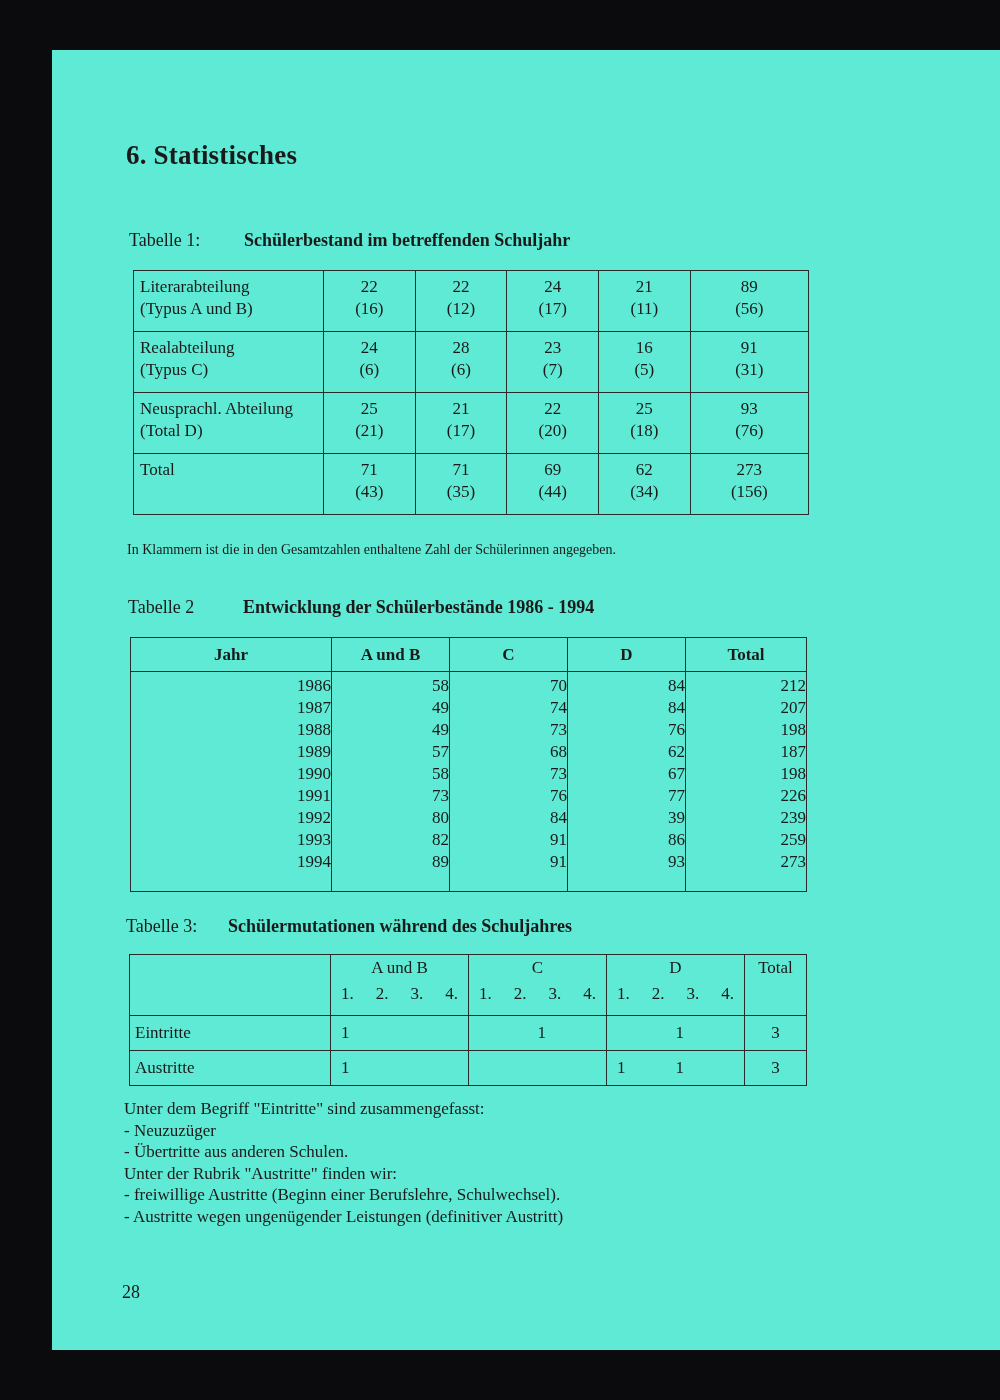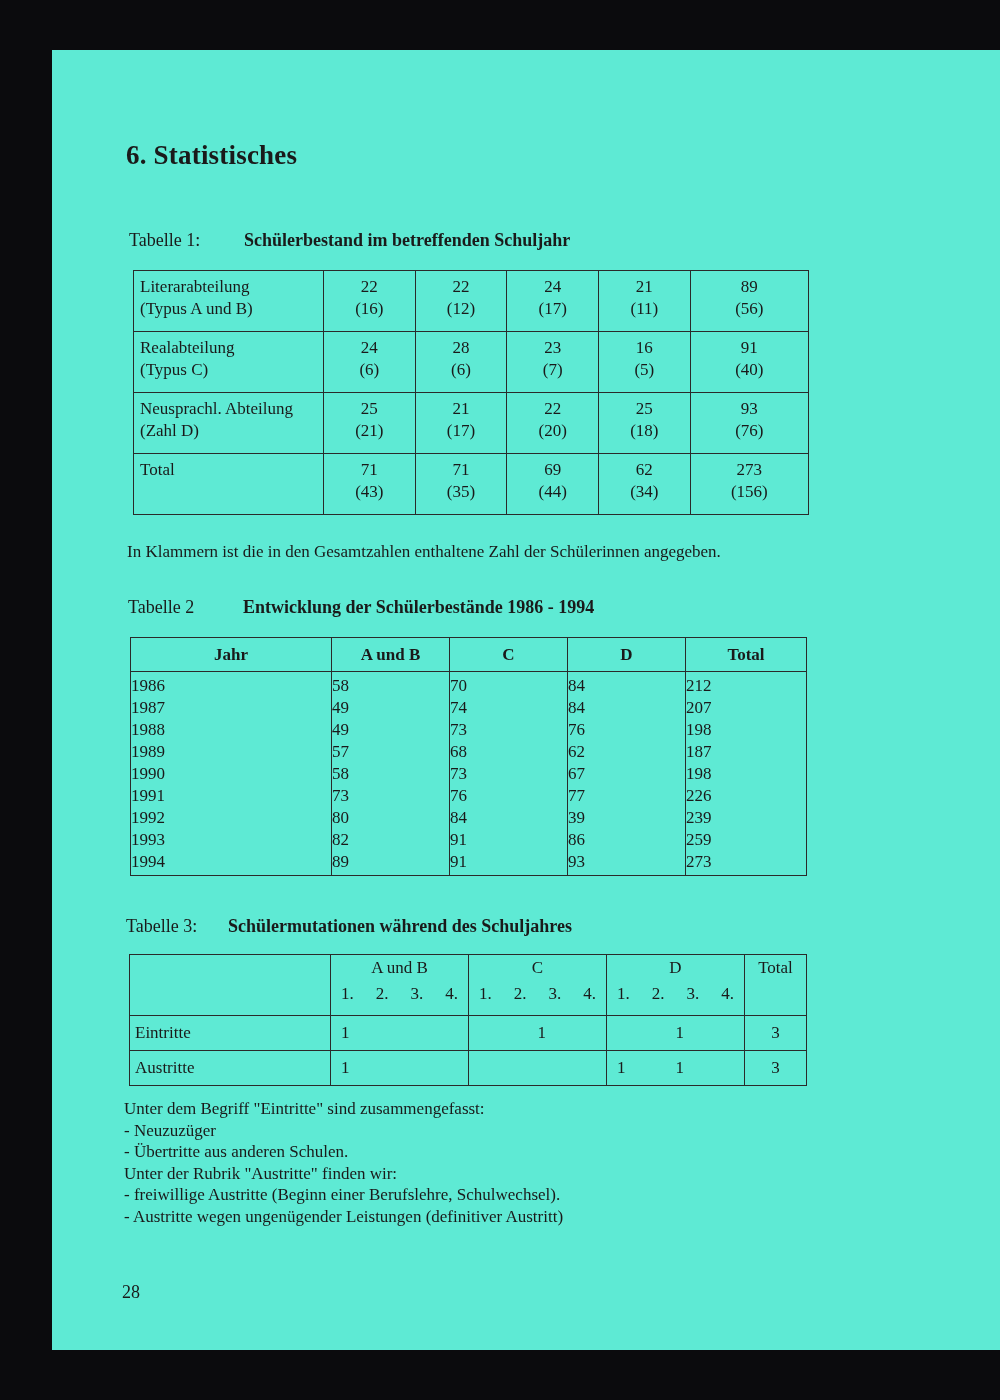--- a/index.html
+++ b/index.html
@@ -27,25 +27,25 @@
     .caption .lbl { display: inline-block; }
     .caption .ttl { font-weight: bold; position: absolute; top: 0; }
     table { border-collapse: collapse; font-size: 17px; }
     td, th { font-weight: normal; border: 1.5px solid #2a2a2a; padding: 0; }
     
     #t1 { left: 81px; top: 220px; width: 676px; }
     #t1 td { height: 55px; vertical-align: top; line-height: 22px; }
     #t1 tr.head td { height: 33px; vertical-align: middle; text-align: center; }
     #t1 td.rowlbl { text-align: left; padding-left: 6px; padding-top: 5px; width: 183px; }
     #t1 td.num { text-align: center; padding-top: 5px; }
-    .note { font-size: 17px; white-space: nowrap; }
+    .note { font-size: 14px; white-space: nowrap; }
     
     #t2 { left: 78px; top: 587px; width: 677px; }
     #t2 tr.head td { height: 33px; text-align: center; vertical-align: middle; font-weight: bold; }
-    #t2 td.col { vertical-align: top; text-align: left; padding-top: 3px; padding-bottom: 2px; line-height: 22px; }
+    #t2 td.col { vertical-align: top; text-align: right; padding-top: 3px; padding-bottom: 18px; line-height: 22px; }
     
     #t3 { left: 77px; top: 904px; width: 678px; font-size: 17px; }
     #t3 td { vertical-align: middle; }
     #t3 tr.head td { height: 60px; }
     #t3 tr.row td { height: 34px; margin-top: 21px; }
     .grp { text-align: center; line-height: 26px; }
     .subcols { display: flex; justify-content: space-between; padding: 0 10px 0 10px; line-height: 26px; }
     .cells4 { display: flex; padding: 0 10px; }
     .cells4 span { flex: 1; text-align: left; }
     .body-text { font-size: 17px; line-height: 21.5px; white-space: nowrap; }
@@ -107,27 +107,27 @@
       <td class="num">
             <div>23</div>
             <div>(7)</div>
           </td>
       <td class="num">
             <div>16</div>
             <div>(5)</div>
           </td>
       <td class="num">
             <div>91</div>
-            <div>(40)</div>
+            <div>(31)</div>
           </td>
     </tr>
     <tr>
       <td class="rowlbl">
             <div>Neusprachl. Abteilung</div>
-            <div>(Zahl D)</div>
+            <div>(Total D)</div>
           </td>
       <td class="num">
             <div>25</div>
             <div>(21)</div>
           </td>
       <td class="num">
             <div>21</div>
             <div>(17)</div>
           </td>
       <td class="num">

